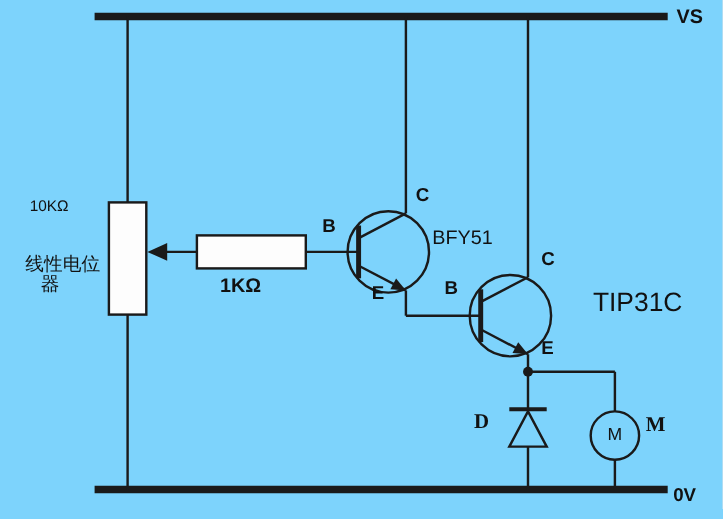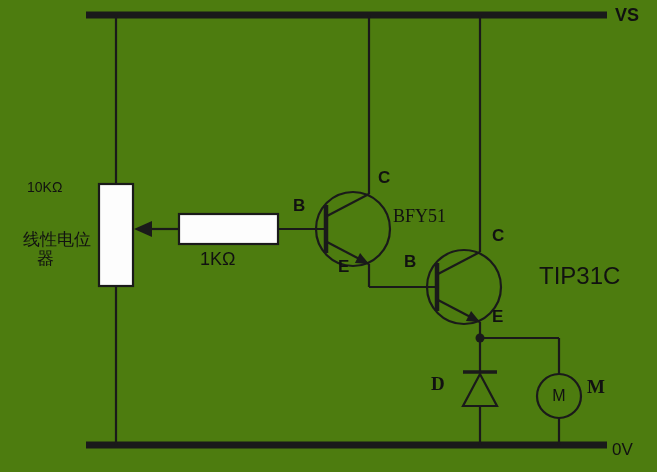--- a/index.html
+++ b/index.html
@@ -2,41 +2,41 @@
 <html><head>
 <meta charset="utf-8">
 <style>
   * { margin: 0; padding: 0; box-sizing: border-box; }
   html, body { background: #e9e9e9; }
   body { font-family: "Liberation Sans", sans-serif; }
   .canvas {
     position: relative;
     width: 657px;
     height: 472px;
-    background: #4d7c0f;
+    background: #7dd3fc;
     overflow: hidden;
   }
   .canvas svg { position: absolute; left: 0; top: 0; }
   .label {
     position: absolute;
     color: #111111;
     white-space: nowrap;
     line-height: 1;
     user-select: none;
   }
   .vs        { left: 615px; top: 6px;   font-size: 18px; font-weight: 600; }
-  .zv        { left: 612px; top: 441px; font-size: 17px; font-weight: 400; }
+  .zv        { left: 612px; top: 441px; font-size: 17px; font-weight: 700; }
   .pot-val   { left: 27px;  top: 180px; font-size: 14px; }
   .pot-d1    { left: 23px;  top: 231px; font-size: 17px; }
   .pot-d2    { left: 37px;  top: 250px; font-size: 17px; }
-  .r-val     { left: 200px; top: 250px; font-size: 18px; }
+  .r-val     { left: 200px; top: 250px; font-size: 18px; font-weight: bold; }
   .q1-b      { left: 293px; top: 197px; font-size: 17px; font-weight: 600; }
   .q1-c      { left: 378px; top: 169px; font-size: 17px; font-weight: 600; }
   .q1-e      { left: 338px; top: 258px; font-size: 17px; font-weight: 600; }
-  .q1-name   { left: 393px; top: 207px; font-size: 18px; font-family: Liberation Serif, serif; }
+  .q1-name   { left: 393px; top: 207px; font-size: 18px; }
   .q2-b      { left: 404px; top: 253px; font-size: 17px; font-weight: 600; }
   .q2-c      { left: 492px; top: 227px; font-size: 17px; font-weight: 600; }
   .q2-e      { left: 492px; top: 308px; font-size: 17px; font-weight: 600; }
   .q2-name   { left: 503px; top: 264px; font-size: 24px; margin-left: 36px; }
   .d-ref     { left: 431px; top: 374px; font-size: 19px; font-weight: bold;
                font-family: "Liberation Serif", serif; }
   .m-ref     { left: 587px; top: 377px; font-size: 19px; font-weight: bold;
                font-family: "Liberation Serif", serif; }
   .m-sym     { left: 537px; top: 374px; width: 44px; height: 44px;
                display: flex; align-items: center; justify-content: center;

